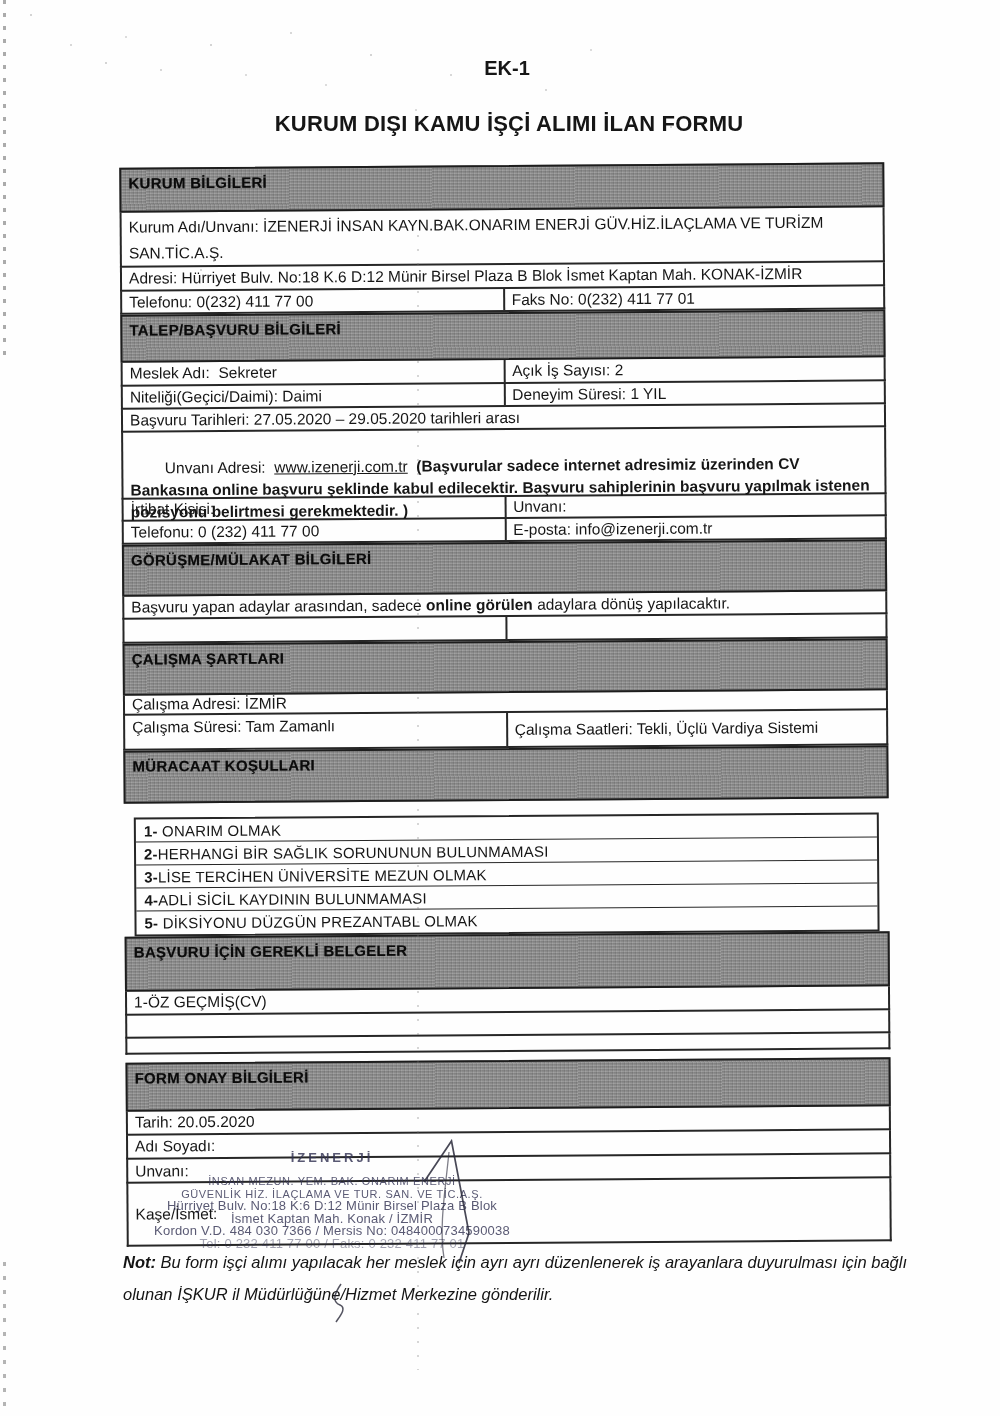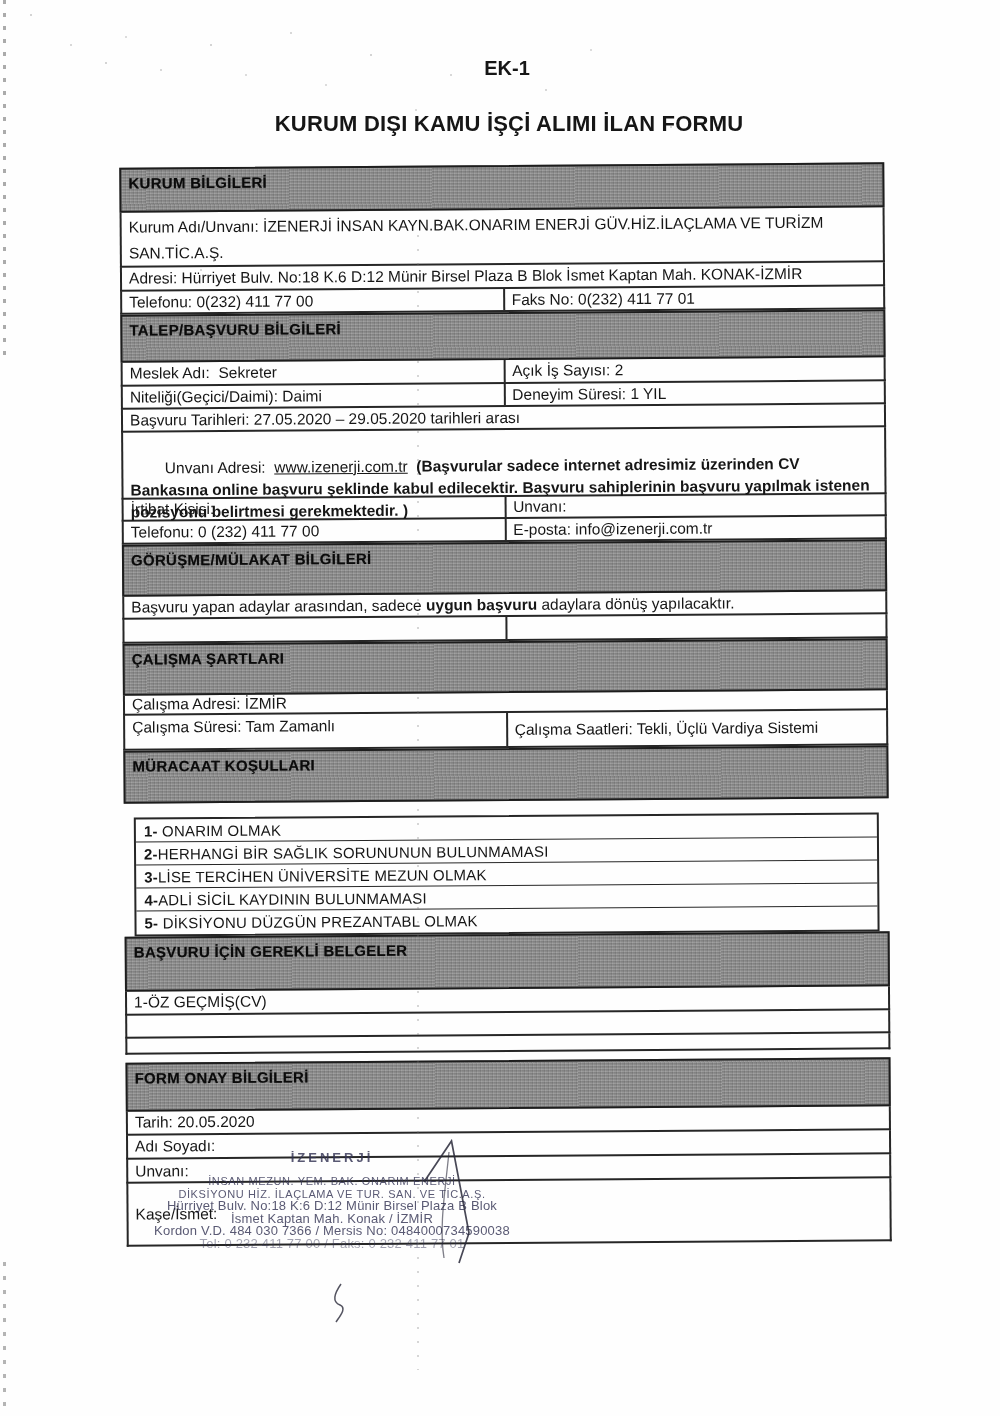--- a/index.html
+++ b/index.html
@@ -155,21 +155,21 @@
       <div class="c"><span>İrtibat Kişisi:</span></div>
       <div class="c"><span>Unvanı:</span></div>
     </div>
     <div class="row" style="height:23px">
       <div class="c"><span>Telefonu: 0 (232) 411 77 00</span></div>
       <div class="c"><span>E-posta: info@izenerji.com.tr</span></div>
     </div>
 
     <div class="bar" style="height:52px">GÖRÜŞME/MÜLAKAT BİLGİLERİ</div>
     <div class="row" style="height:23px">
-      <div class="c full"><span><span>Başvuru yapan adaylar arasından, sadece </span><b class="inlinebold">uygun başvuru</b><span> adaylara dönüş yapılacaktır.</span></span></div>
+      <div class="c full"><span><span>Başvuru yapan adaylar arasından, sadece </span><b class="inlinebold">online görülen</b><span> adaylara dönüş yapılacaktır.</span></span></div>
     </div>
     <div class="row" style="height:24px">
       <div class="c"></div><div class="c"></div>
     </div>
 
     <div class="bar" style="height:52px">ÇALIŞMA ŞARTLARI</div>
     <div class="row" style="height:20px">
       <div class="c full"><span>Çalışma Adresi: İZMİR</span></div>
     </div>
     <div class="row" style="height:35px">
@@ -206,28 +206,31 @@
       <div class="c full top"><span>Unvanı:</span></div>
     </div>
     <div class="row" style="height:63px">
       <div class="c full"><span>Kaşe/İsmet:</span></div>
     </div>
   </div>
 
   <div class="stamp">
     <div class="s1">İZENERJİ</div>
     <div class="s2">İNSAN MEZUN. YEM. BAK. ONARIM ENERJİ</div>
-    <div class="s2">DİKSİYONU HİZ. İLAÇLAMA VE TUR. SAN. VE TİC.A.Ş.</div>
+    <div class="s2">GÜVENLİK HİZ. İLAÇLAMA VE TUR. SAN. VE TİC.A.Ş.</div>
     <div class="s3">Hürriyet Bulv. No:18 K:6 D:12 Münir Birsel Plaza B Blok</div>
     <div class="s3">İsmet Kaptan Mah. Konak / İZMİR</div>
     <div class="s3">Kordon V.D. 484 030 7366 / Mersis No: 0484000734590038</div>
     <div class="s3 faint">Tel: 0 232 411 77 00 / Faks: 0 232 411 77 01</div>
   </div>
 
   <svg class="sig-svg" width="1000" height="1416" viewBox="0 0 1000 1416">
     <path d="M424,1182 L451.5,1141 L469,1233 L459,1263" fill="none" stroke="rgba(40,40,56,.85)" stroke-width="1.7"></path>
     <path d="M449,1152 C445,1192 439,1228 444,1258" fill="none" stroke="rgba(40,40,56,.6)" stroke-width="1.3"></path>
     <path d="M341,1284 C334,1294 332,1302 340,1305 C347,1308 340,1316 336,1322" fill="none" stroke="rgba(40,40,56,.8)" stroke-width="1.5"></path>
   </svg>
 
+  <div class="note">
+    <b>Not:</b><span> Bu form işçi alımı yapılacak her meslek için ayrı ayrı düzenlenerek iş arayanlara duyurulması için bağlı olunan İŞKUR il Müdürlüğüne/Hizmet Merkezine gönderilir.</span>
+  </div>
 
   <div class="fold-line"></div>
 </div>
 
 </body></html>

